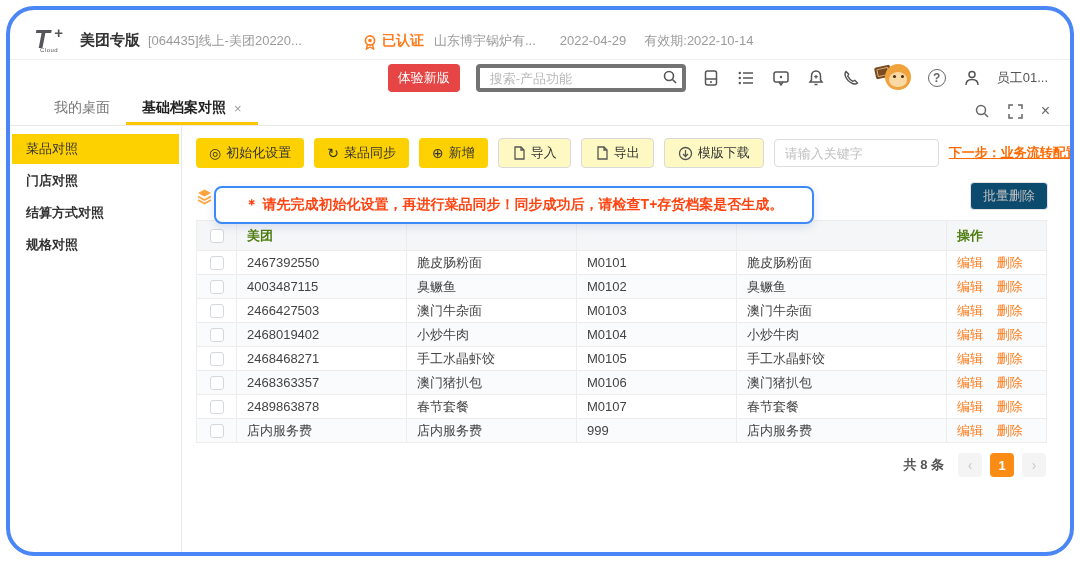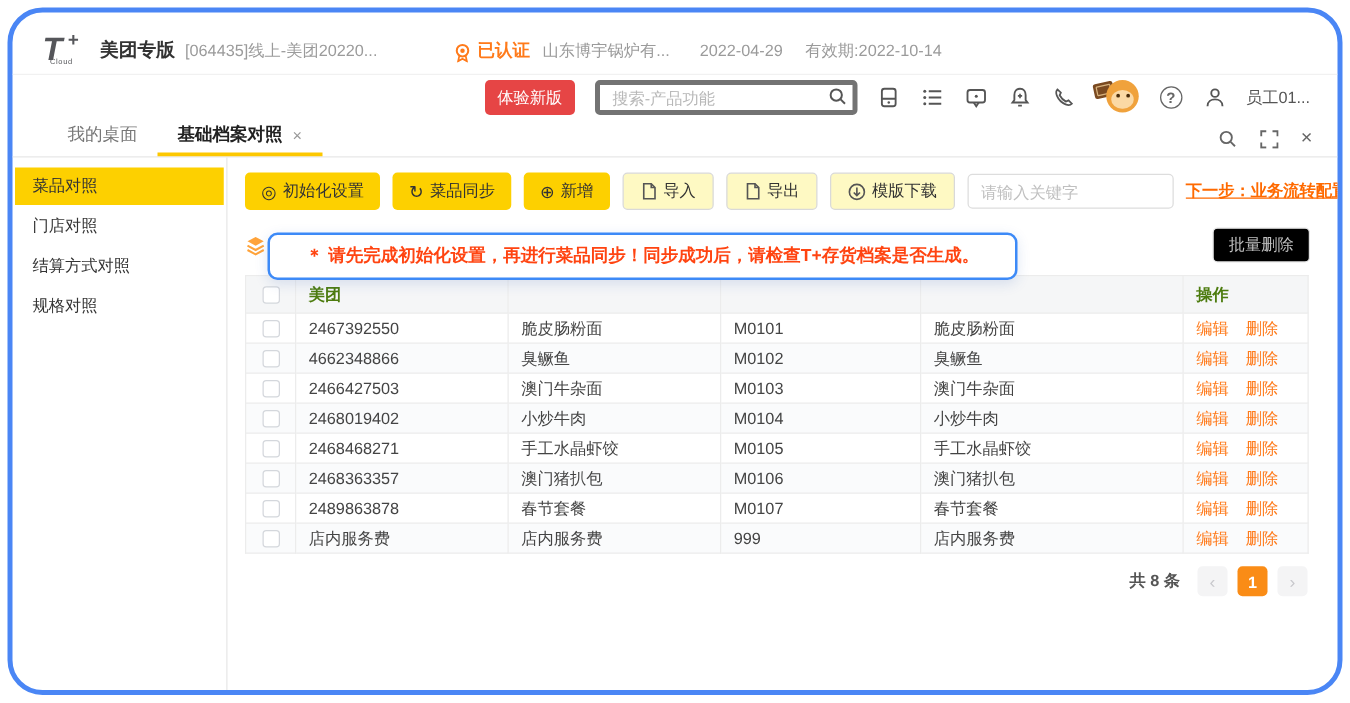--- a/index.html
+++ b/index.html
@@ -40,38 +40,38 @@
   .tabbar { height:30px; padding-left:28px; padding-right:20px; display:flex; align-items:flex-end; border-bottom:1px solid #e8e8e8; flex-shrink:0; }
   .tab { font-size:14px; color:#777; padding:0 16px 8px; cursor:pointer; }
   .tab.active { font-weight:bold; color:#222; border-bottom:3px solid #fdc800; padding-bottom:5px; display:flex; align-items:center; gap:8px; }
   .tab .close-x { color:#999; font-size:13px; font-weight:normal; }
   .tab-tools { margin-left:auto; display:flex; align-items:center; gap:18px; padding-bottom:6px; }
   .tab-tools .x { color:#666; font-size:16px; line-height:1; cursor:pointer; }
 
   
   .content { flex:1; display:flex; min-height:0; }
   .sidebar { width:172px; border-right:1px solid #e8e8e8; padding-top:8px; flex-shrink:0; }
-  .side-item { height:30px; line-height:30px; padding-left:14px; font-size:13px; color:#333; cursor:pointer; margin:0 2px 2px 2px; }
+  .side-item { height:30px; line-height:30px; padding-left:14px; font-size:13px; color:#333; cursor:pointer; margin:0 2px 2px 2px;font-weight:bold; }
   .side-item.active { background:#fdd000; font-weight:normal; }
 
   .main { flex:1; position:relative; padding:12px 22px 0 14px; min-width:0; }
 
   .toolbar { display:flex; align-items:center; gap:10px; }
   .btn { height:30px; border-radius:4px; font-size:13px; display:inline-flex; align-items:center; gap:5px; padding:0 13px; cursor:pointer; border:none; font-family:inherit; white-space:nowrap; }
   .btn.yellow { background:#fdd000; color:#333; }
   .btn.white { background:#fef9c3; border:1px solid #d9d9d9; color:#333; }
   .btn .g { font-size:14px; line-height:1; }
   .kw-box input { width:165px; height:28px; border:1px solid #ddd; border-radius:4px; padding:0 10px; font-size:13px; outline:none; font-family:inherit; }
   .kw-box input::placeholder { color:#c0c0c0; }
   .next-link { margin-left:auto; font-size:13px; font-weight:bold; color:#ff6a00; text-decoration:underline; cursor:pointer; white-space:nowrap; }
 
   .section-row { margin-top:14px; display:flex; align-items:center; height:28px; }
   .section-title { font-size:15px; font-weight:bold; color:#333; margin:0 10px 0 7px; white-space:nowrap; }
   .section-notice { font-size:13px; font-weight:bold; color:#ff4422; white-space:nowrap; overflow:hidden; }
-  .batch-del { margin-left:auto; height:28px; background:#000000; border:1px solid #e3e3e3; border-radius:4px; color:#c0c0c0; font-size:13px; padding:0 12px; cursor:default; font-family:inherit; white-space:nowrap; }
+  .batch-del { margin-left:auto; height:28px; background:#0c4a6e; border:1px solid #e3e3e3; border-radius:4px; color:#c0c0c0; font-size:13px; padding:0 12px; cursor:default; font-family:inherit; white-space:nowrap; }
 
   .tooltip { position:absolute; left:32px; top:60px; width:600px; background:#fff; border:2px solid #3d8af7; border-radius:8px; padding:8px 14px; text-align:center; font-size:14px; font-weight:bold; color:#ff4411; box-shadow:0 3px 10px rgba(40,90,180,.15); z-index:6; white-space:nowrap; }
 
   table.grid { margin-top:10px; border-collapse:collapse; table-layout:fixed; width:850px; border:1px solid #e6e6e6; }
   table.grid th, table.grid td { border:1px solid #ececec; font-size:13px; text-align:left; padding:0 10px; overflow:hidden; white-space:nowrap; }
   table.grid th { background:#f5f6f7; height:30px; color:#4d7c0f; font-weight:bold; }
   table.grid td { height:24px; color:#444; }
   table.grid tr.r:nth-child(even) td { background:#fafbfc; }
   .col-cb { width:40px; text-align:center !important; padding:0 !important; }
   .col-id { width:170px; } .col-n1 { width:170px; } .col-code { width:160px; } .col-n2 { width:210px; } .col-act { width:100px; }
@@ -268,21 +268,21 @@
           <td class="col-code">M0101</td>
           <td class="col-n2">脆皮肠粉面</td>
           <td class="col-act">
             <span class="act-link">编辑</span>
             <span class="act-link">删除</span>
           </td>
         </tr>
 
         <tr class="r">
           <td class="col-cb"><span class="cb"></span></td>
-          <td class="col-id">4662348866</td>
+          <td class="col-id">4003487115</td>
           <td class="col-n1">臭鳜鱼</td>
           <td class="col-code">M0102</td>
           <td class="col-n2">臭鳜鱼</td>
           <td class="col-act">
             <span class="act-link">编辑</span>
             <span class="act-link">删除</span>
           </td>
         </tr>
 
         <tr class="r">

